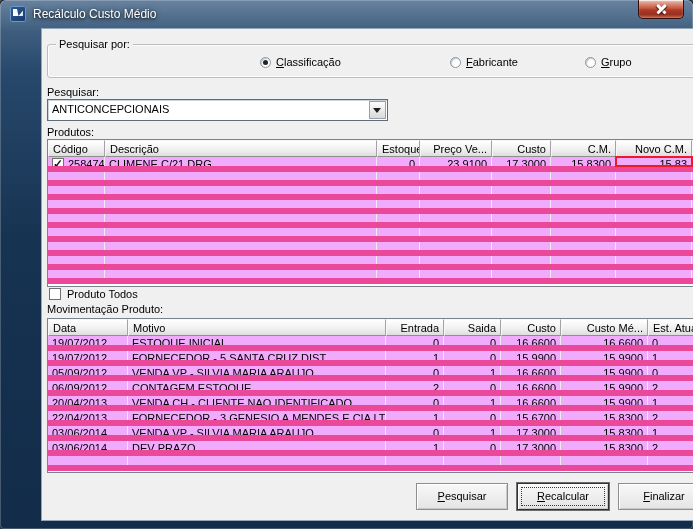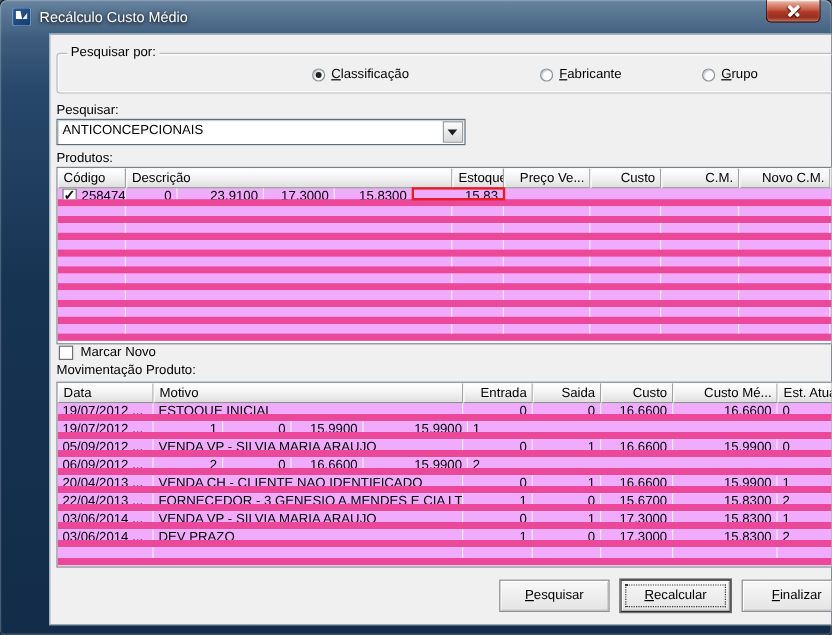--- a/index.html
+++ b/index.html
@@ -165,20 +165,21 @@
           <div class="hcell pc2 a-right">Estoque</div>
           <div class="hcell pc3 a-right">Preço Ve...</div>
           <div class="hcell pc4 a-right">Custo</div>
           <div class="hcell pc5 a-right">C.M.</div>
           <div class="hcell pc6 a-right">Novo C.M.</div>
           <div class="hcell pfill"></div>
         </div>
       <div id="p-body">
           <div class="grow">
             <div class="cell pc0 a-left"><span class="cb checked"></span>258474</div>
+            <div class="cell pc1 a-left">CLIMENE C/21 DRG</div>
             <div class="cell pc2 a-right">0</div>
             <div class="cell pc3 a-right">23,9100</div>
             <div class="cell pc4 a-right">17,3000</div>
             <div class="cell pc5 a-right">15,8300</div>
             <div class="cell pc6 a-right red-box">15,83</div>
             <div class="cell pfill"></div>
           </div>
           <div class="grow" style="height: 14px;">
             <div class="cell pc0"></div>
             <div class="cell pc1"></div>
@@ -257,21 +258,21 @@
             <div class="cell pc4"></div>
             <div class="cell pc5"></div>
             <div class="cell pc6"></div>
             <div class="cell pfill"></div>
           </div>
         </div>
     </div>
 
     <div class="check-row">
       <span class="cb" id="marcar-cb"></span>
-      <span>Marcar Novo</span>
+      <span>Produto Todos</span>
     </div>
 
     <div class="lbl" style="left:5px; top:274px;">Movimentação Produto:</div>
     <div class="grid" id="movements-grid">
       <div class="ghead" id="m-head">
           <div class="hcell mc0 a-left">Data</div>
           <div class="hcell mc1 a-left">Motivo</div>
           <div class="hcell mc2 a-right">Entrada</div>
           <div class="hcell mc3 a-right">Saida</div>
           <div class="hcell mc4 a-right">Custo</div>
@@ -283,37 +284,39 @@
             <div class="cell mc0 a-left">19/07/2012 ...</div>
             <div class="cell mc1 a-left">ESTOQUE INICIAL</div>
             <div class="cell mc2 a-right">0</div>
             <div class="cell mc3 a-right">0</div>
             <div class="cell mc4 a-right">16,6600</div>
             <div class="cell mc5 a-right">16,6600</div>
             <div class="cell mc6 a-left">0</div>
           </div>
           <div class="grow">
             <div class="cell mc0 a-left">19/07/2012 ...</div>
+            <div class="cell mc1 a-left">FORNECEDOR - 5 SANTA CRUZ DIST</div>
             <div class="cell mc2 a-right">1</div>
             <div class="cell mc3 a-right">0</div>
             <div class="cell mc4 a-right">15,9900</div>
             <div class="cell mc5 a-right">15,9900</div>
             <div class="cell mc6 a-left">1</div>
           </div>
           <div class="grow">
             <div class="cell mc0 a-left">05/09/2012 ...</div>
             <div class="cell mc1 a-left">VENDA VP - SILVIA MARIA ARAUJO</div>
             <div class="cell mc2 a-right">0</div>
             <div class="cell mc3 a-right">1</div>
             <div class="cell mc4 a-right">16,6600</div>
             <div class="cell mc5 a-right">15,9900</div>
             <div class="cell mc6 a-left">0</div>
           </div>
           <div class="grow">
             <div class="cell mc0 a-left">06/09/2012 ...</div>
+            <div class="cell mc1 a-left">CONTAGEM ESTOQUE</div>
             <div class="cell mc2 a-right">2</div>
             <div class="cell mc3 a-right">0</div>
             <div class="cell mc4 a-right">16,6600</div>
             <div class="cell mc5 a-right">15,9900</div>
             <div class="cell mc6 a-left">2</div>
           </div>
           <div class="grow">
             <div class="cell mc0 a-left">20/04/2013 ...</div>
             <div class="cell mc1 a-left">VENDA CH - CLIENTE NAO IDENTIFICADO</div>
             <div class="cell mc2 a-right">0</div>

